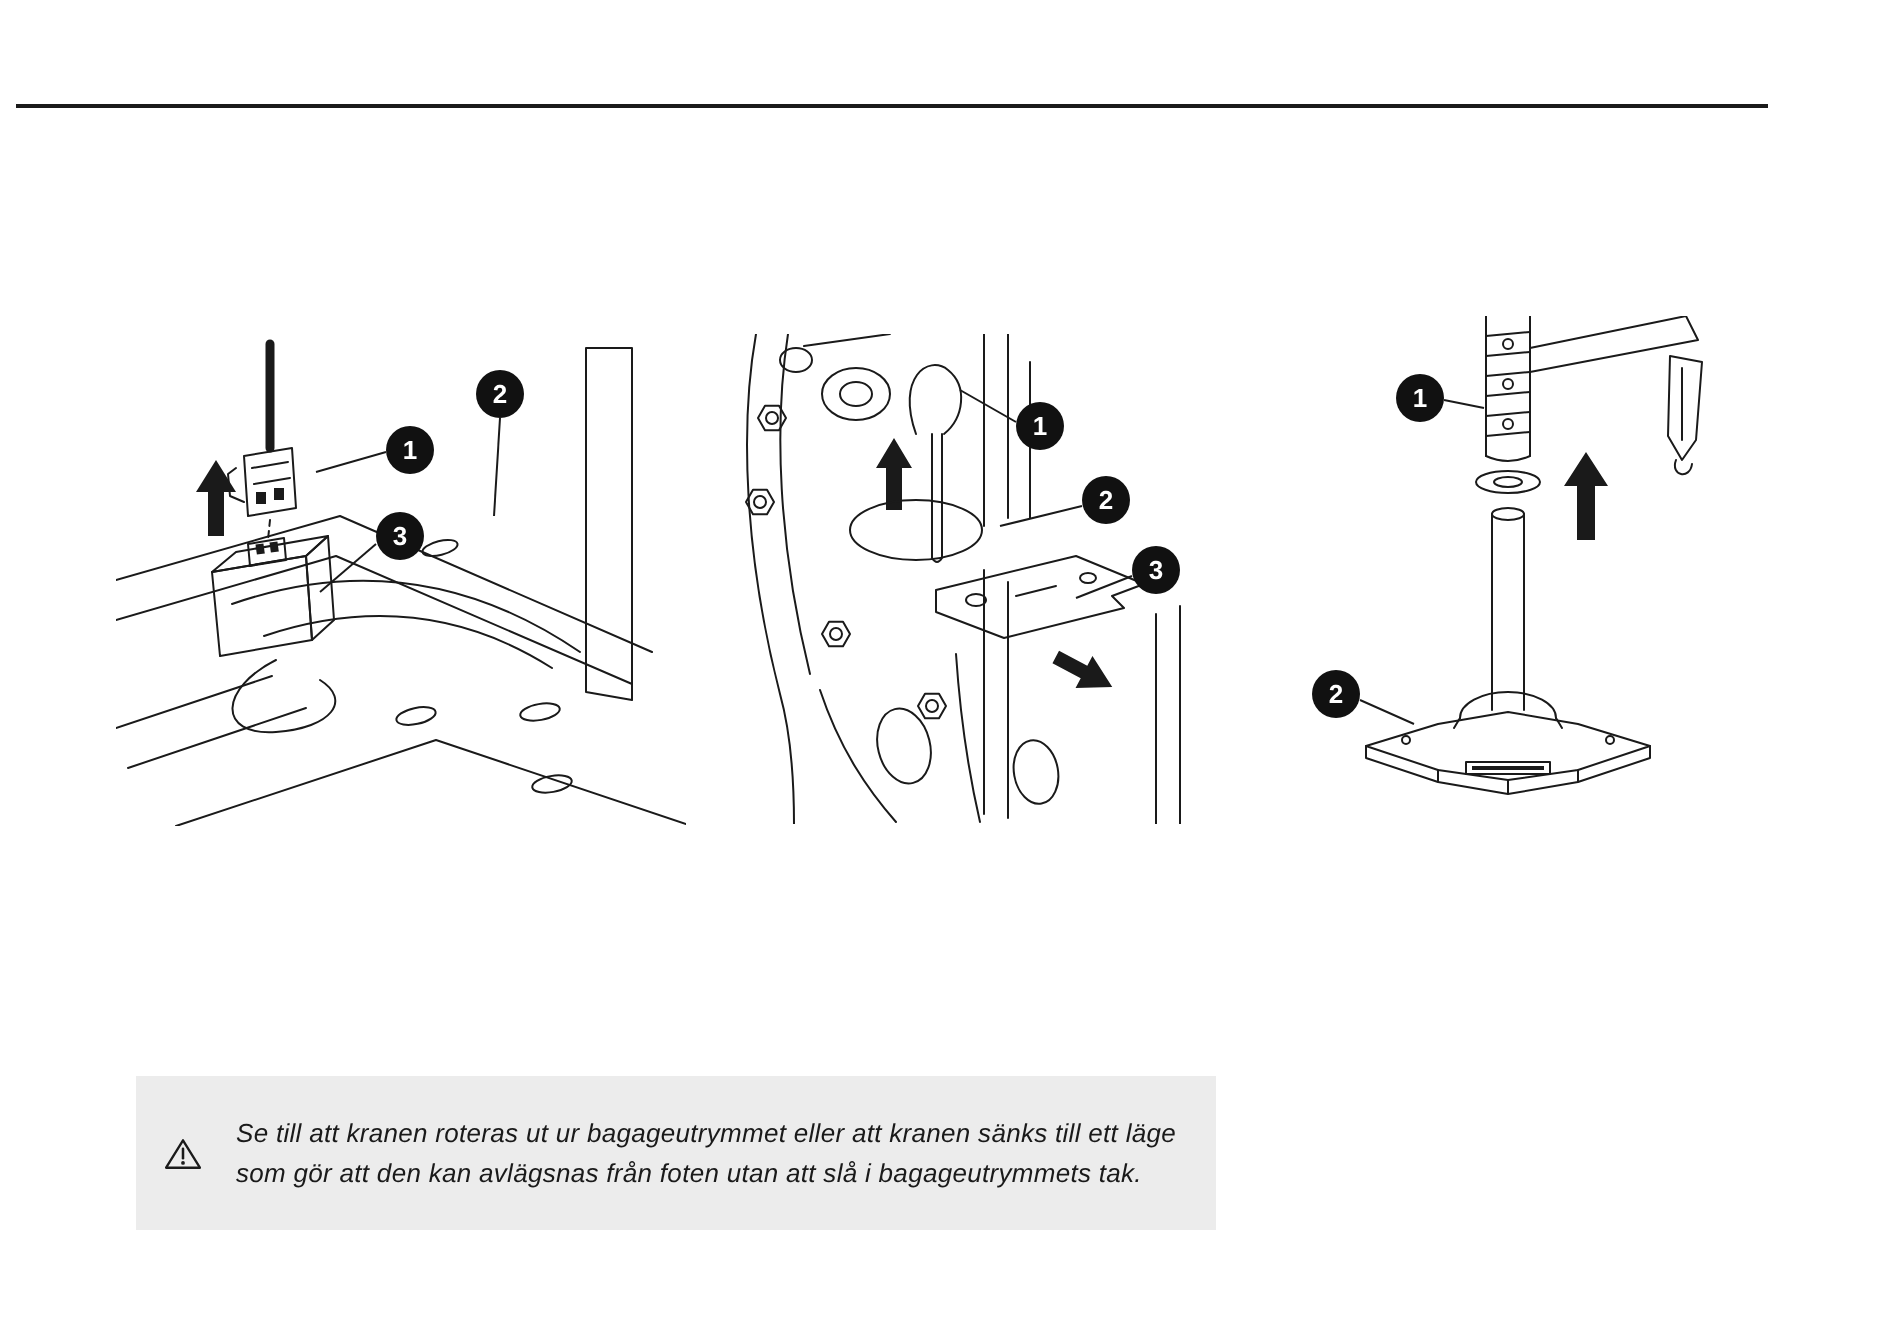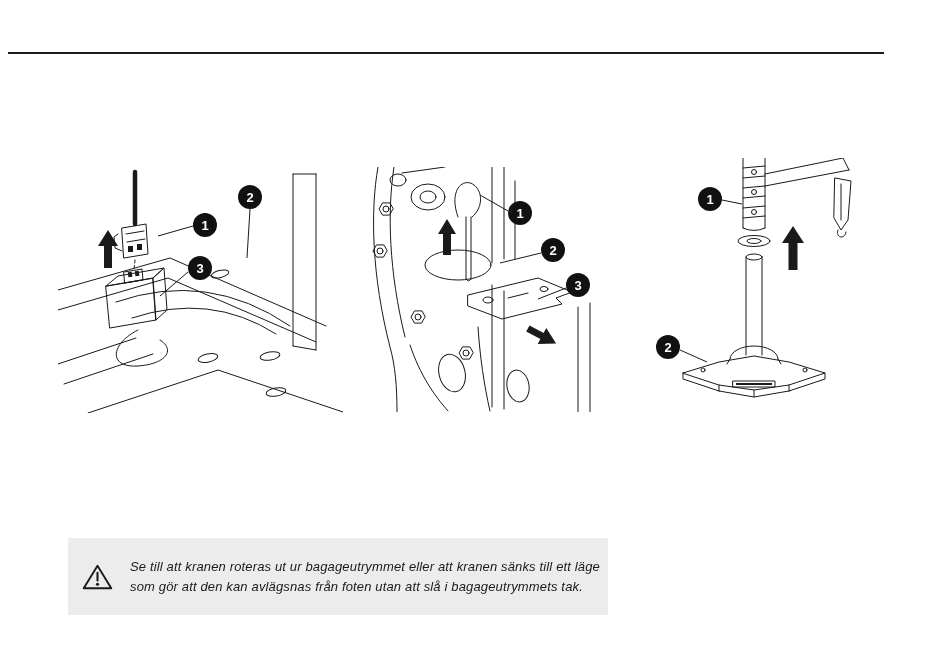--- a/index.html
+++ b/index.html
@@ -6,21 +6,21 @@
   html, body { background:#ffffff; font-family:"Liberation Sans", sans-serif; }
   .page { position:relative; width:950px; height:670px; background:#ffffff; overflow:hidden; }
   .top-rule { position:absolute; left:8px; top:52px; width:876px; height:2px; background:#1a1a1a; }
   .figure { position:absolute; }
   #fig1 { left:58px; top:168px; }
   #fig2 { left:350px; top:167px; }
   #fig3 { left:645px; top:158px; }
   .warning-box {
     position:absolute; left:68px; top:538px; width:540px; height:77px;
     background:#ececec; display:flex; align-items:center; gap:17px;
-    padding:8px 8px 8px 14px;
+    padding:8px 20px 8px 14px;
   }
   .warning-text {
     font-style:italic; font-size:13px; line-height:1.5; color:#1a1a1a;
     letter-spacing:0.15px; max-width:470px;
   }
   svg { display:block; }
   .ln { stroke:#1a1a1a; stroke-width:1; fill:none; stroke-linecap:round; stroke-linejoin:round; }
   .thick { stroke-width:4.5; }
   .fillb { fill:#1a1a1a; stroke:none; }
   .callout-circle { fill:#111111; }

